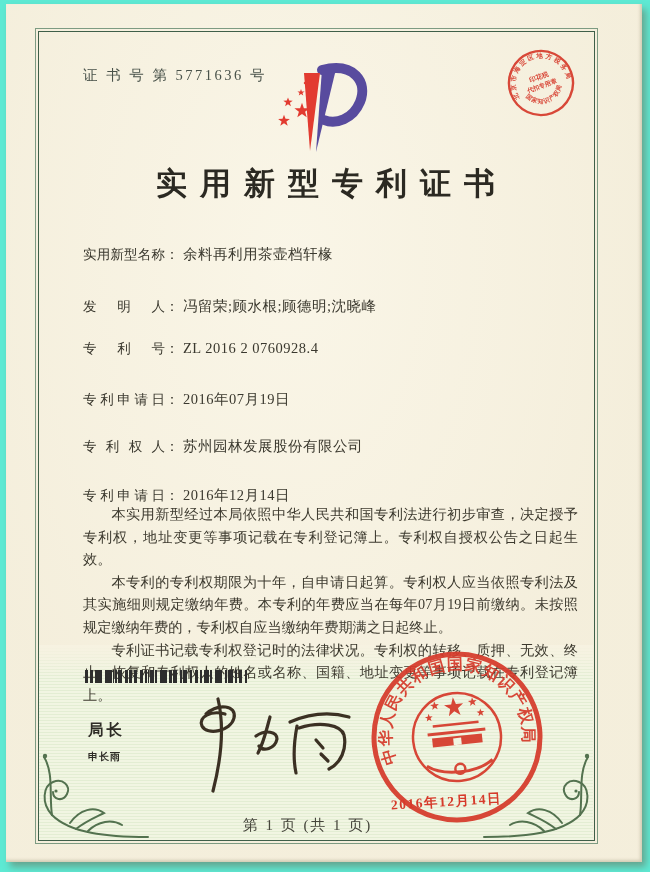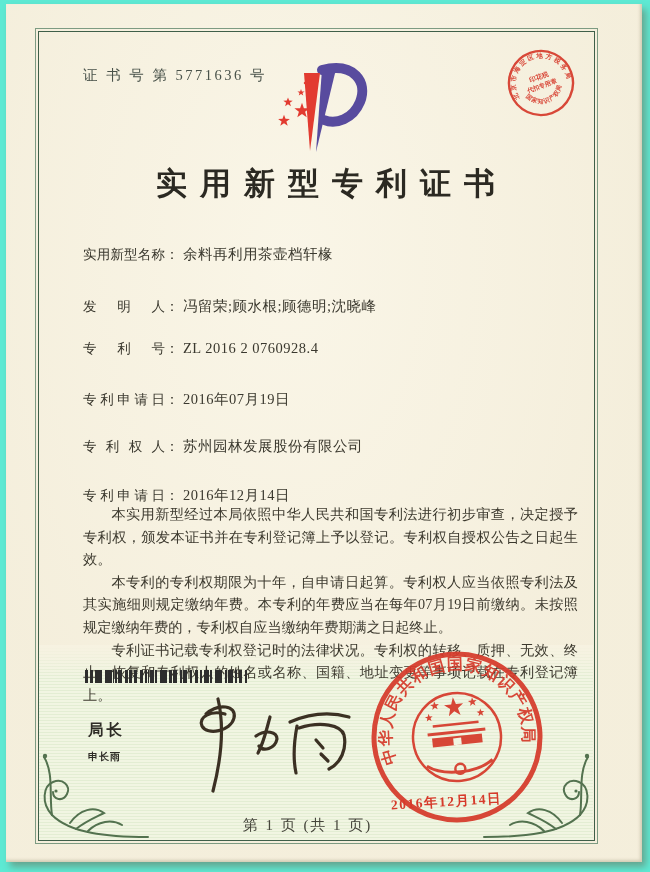--- a/index.html
+++ b/index.html
@@ -120,21 +120,21 @@
     <span class="flabel">专利申请日</span><span class="fcolon">：</span><span class="fvalue">2016年07月19日</span>
   </div>
   <div class="frow" style="top:437px;">
     <span class="flabel">专利权人</span><span class="fcolon">：</span><span class="fvalue">苏州园林发展股份有限公司</span>
   </div>
   <div class="frow" style="top:486px;">
     <span class="flabel">专利申请日</span><span class="fcolon">：</span><span class="fvalue">2016年12月14日</span>
   </div>
 
   <div class="paras">
-    <p>本实用新型经过本局依照中华人民共和国专利法进行初步审查，决定授予专利权，颁发本证书并在专利登记簿上予以登记。专利权自授权公告之日起生效。</p>
+    <p>本实用新型经过本局依照中华人民共和国专利法进行初步审查，决定授予专利权，地址变更等事项记载在专利登记簿上。专利权自授权公告之日起生效。</p>
     <p>本专利的专利权期限为十年，自申请日起算。专利权人应当依照专利法及其实施细则规定缴纳年费。本专利的年费应当在每年07月19日前缴纳。未按照规定缴纳年费的，专利权自应当缴纳年费期满之日起终止。</p>
     <p>专利证书记载专利权登记时的法律状况。专利权的转移、质押、无效、终止、恢复和专利权人的姓名或名称、国籍、地址变更等事项记载在专利登记簿上。</p>
   </div>
 
   <div class="barcode"></div>
 
   <div class="sig-title">局长</div>
   <div class="sig-name">申长雨</div>
 
   <svg class="sig-script" viewBox="0 0 195 106">

